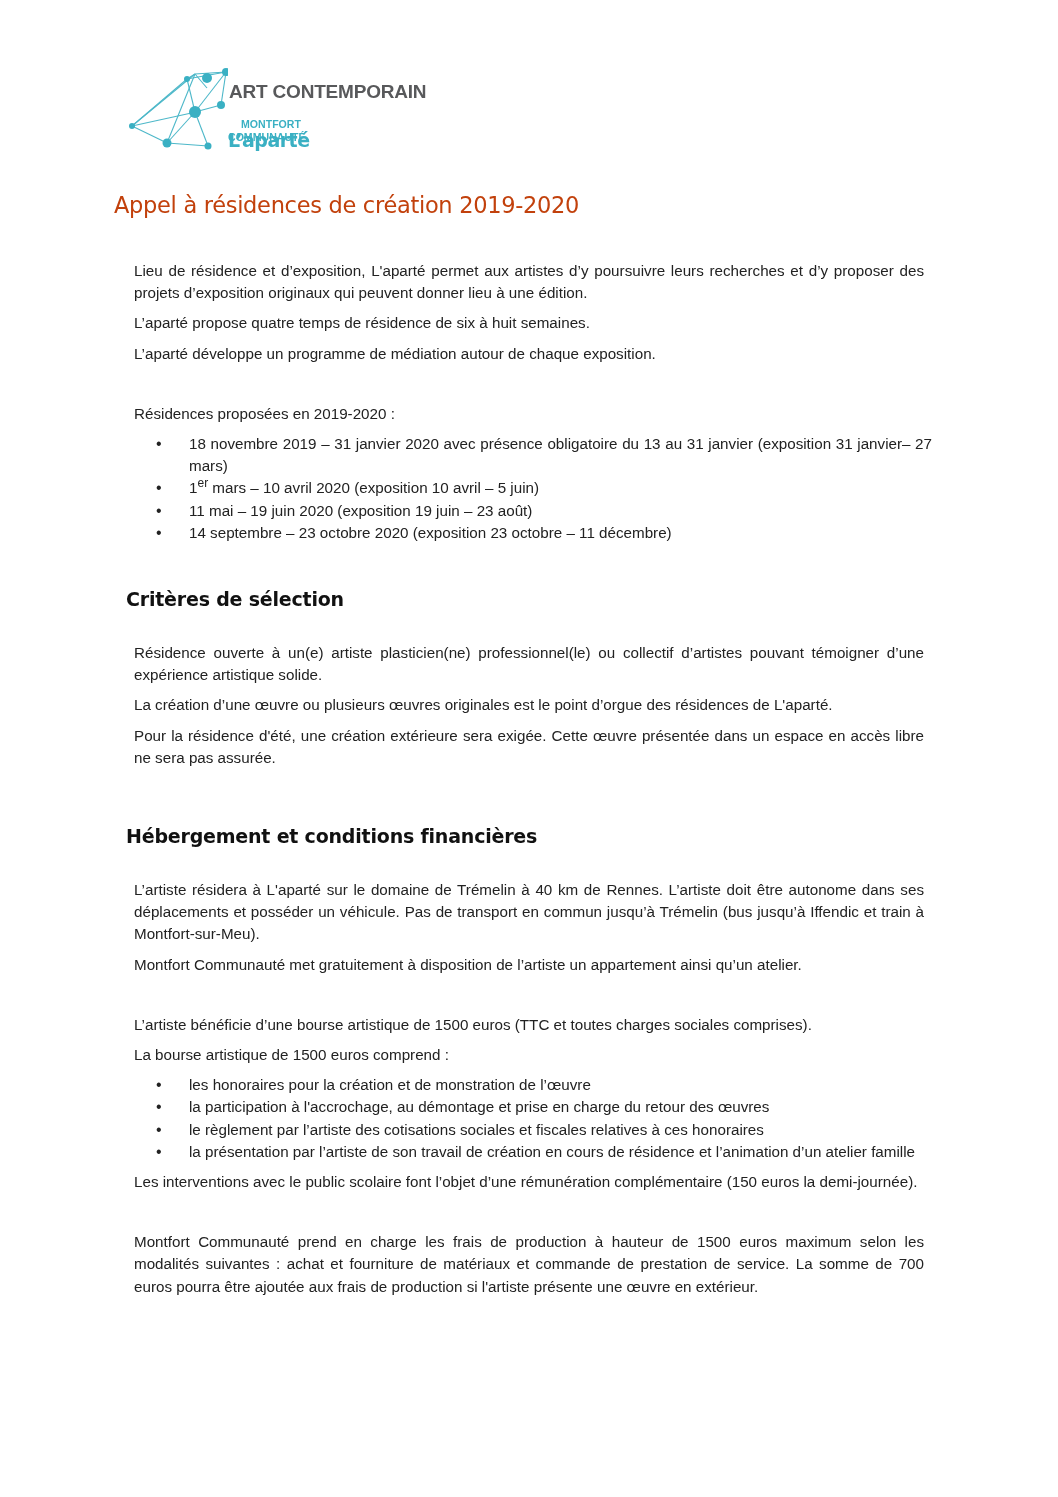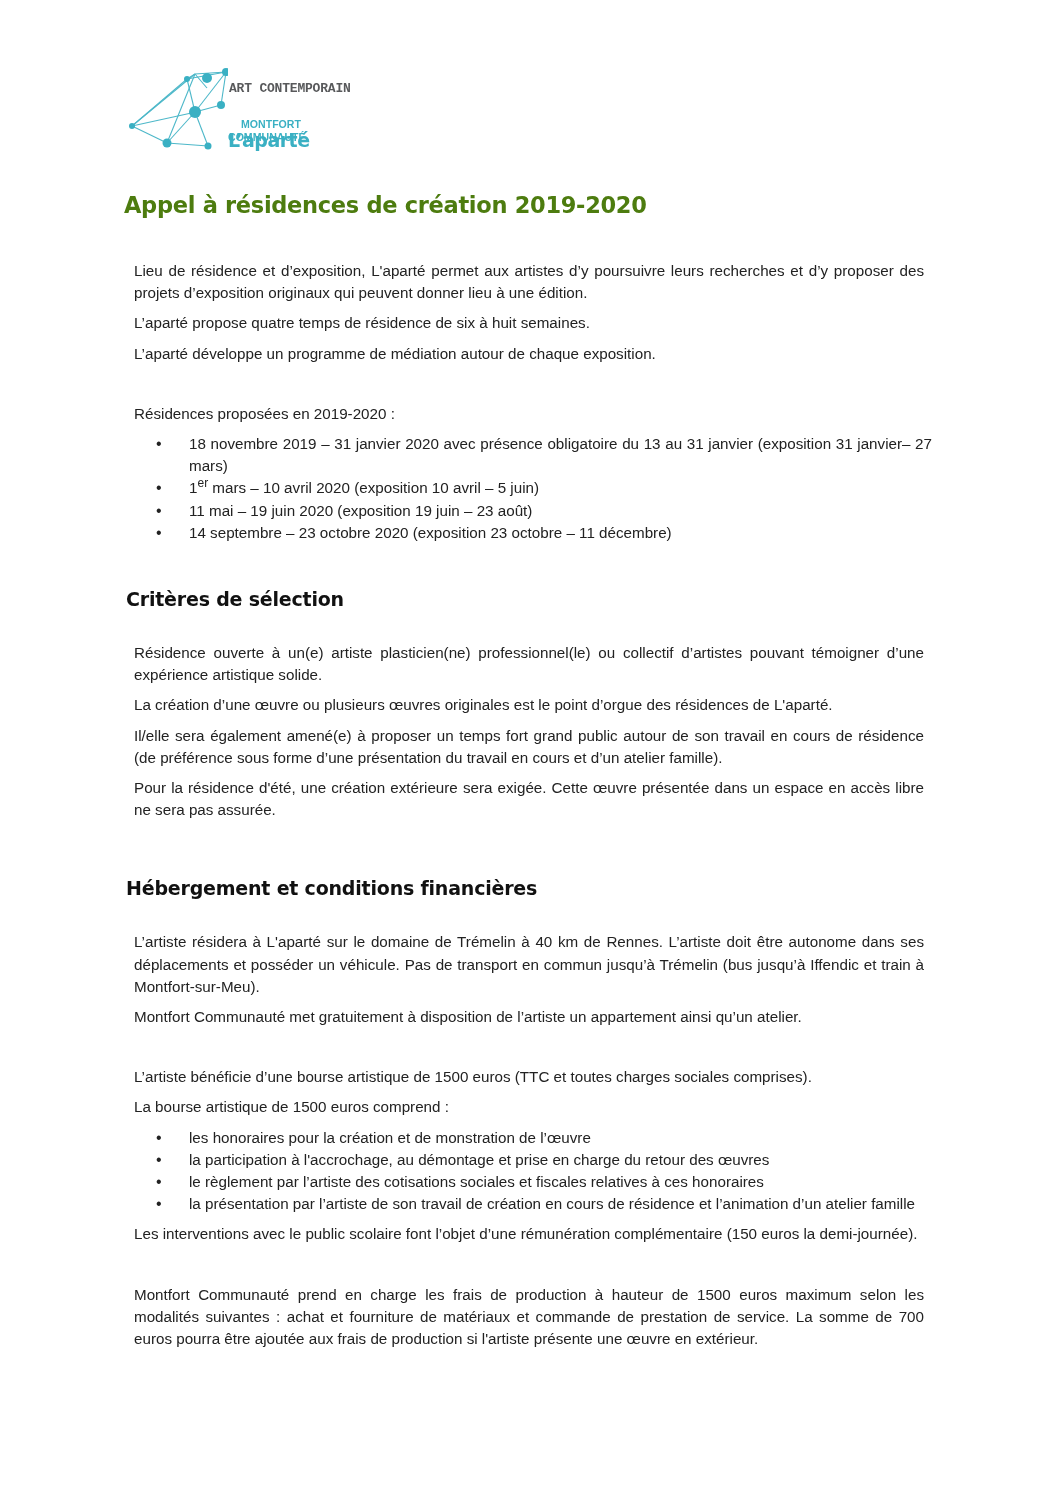--- a/index.html
+++ b/index.html
@@ -2,26 +2,26 @@
 <html><head>
   <meta charset="utf-8">
   <style>
     html, body { margin: 0; padding: 0; background: #ffffff; }
     body {
       width: 1058px; height: 1497px; position: relative; overflow: hidden;
       font-family: "Liberation Sans", sans-serif; color: #111;
     }
     .logo { position: absolute; left: 128px; top: 66px; width: 270px; height: 84px; }
     .logo svg { position: absolute; left: 0; top: 0; }
-    .logo .l1 { position: absolute; left: 101px; top: 15px; font-family: Liberation Mono, monospace; font-weight: bold; font-size: 13px; color: #58595b; letter-spacing: -0.2px; white-space: nowrap; }
+    .logo .l1 { position: absolute; left: 101px; top: 15px; font-family: Liberation Sans, sans-serif; font-weight: bold; font-size: 19px; color: #58595b; letter-spacing: -0.2px; white-space: nowrap; }
     .logo .l2 { position: absolute; left: 100px; top: 27px; font-family: "DejaVu Sans", sans-serif; font-weight: bold; font-size: 19px; color: #3ab0c3; white-space: nowrap; letter-spacing: -0.5px; margin-top: 36px; }
     .logo .l3 { position: absolute; left: 113px; top: 52px; font-family: "Liberation Sans", sans-serif; font-weight: bold; font-size: 11.5px; color: #3ab0c3; white-space: nowrap; transform: scaleX(0.92); transform-origin: left; }
     .logo .l4 { position: absolute; left: 100px; top: 65px; font-family: "Liberation Sans", sans-serif; font-weight: bold; font-size: 11.5px; color: #3ab0c3; white-space: nowrap; transform: scaleX(0.92); transform-origin: left; }
 
-    .title { position: absolute; left: 124px; top: 177px; font-family: "DejaVu Sans", sans-serif; font-weight: bold; font-size: 22.5px; color: #4d7c0f; letter-spacing: -0.3px; white-space: nowrap; }
+    .title { position: absolute; left: 114px; top: 177px; font-family: "DejaVu Sans", sans-serif; font-weight: normal; font-size: 22.5px; color: #c2410c; letter-spacing: -0.3px; white-space: nowrap; }
 
     .content { position: absolute; left: 126px; top: 252px; width: 806px; font-size: 15.2px; line-height: 22.2px; color: #222; }
     .content p { margin: 8px; text-align: justify; }
     .content .gap { height: 22px; }
     h2 { margin: 0; font-family: "DejaVu Sans", sans-serif; font-weight: bold; font-size: 19px; color: #111; line-height: 22px; letter-spacing: -0.2px; }
     ul { margin: 0; padding: 0; list-style: none; }
     ul li { position: relative; padding-left: 63px; text-align: justify; }
     ul li::before { content: "\2022"; position: absolute; left: 30px; top: 0; font-size: 16px; }
     sup { font-size: 12px; line-height: 0; }
   </style>
@@ -82,21 +82,20 @@
     </ul>
   </section>
 
   <div style="height:44px"></div>
 
   <section>
     <h2>Critères de sélection</h2>
     <div style="height:24px"></div>
     <p>Résidence ouverte à un(e) artiste plasticien(ne) professionnel(le) ou collectif d’artistes pouvant témoigner d’une expérience artistique solide.</p>
     <p>La création d’une œuvre ou plusieurs œuvres originales est le point d’orgue des résidences de L'aparté.</p>
-    <p>Il/elle sera également amené(e) à proposer un temps fort grand public autour de son travail en cours de résidence (de préférence sous forme d’une présentation du travail en cours et d’un atelier famille).</p>
     <p>Pour la résidence d'été, une création extérieure sera exigée. Cette œuvre présentée dans un espace en accès libre ne sera pas assurée.</p>
   </section>
 
   <div style="height:48px"></div>
 
   <section>
     <h2>Hébergement et conditions financières</h2>
     <div style="height:24px"></div>
     <p>L’artiste résidera à L'aparté sur le domaine de Trémelin à 40 km de Rennes. L’artiste doit être autonome dans ses déplacements et posséder un véhicule. Pas de transport en commun jusqu’à Trémelin (bus jusqu’à Iffendic et train à Montfort-sur-Meu).</p>
     <p>Montfort Communauté met gratuitement à disposition de l’artiste un appartement ainsi qu’un atelier.</p>

